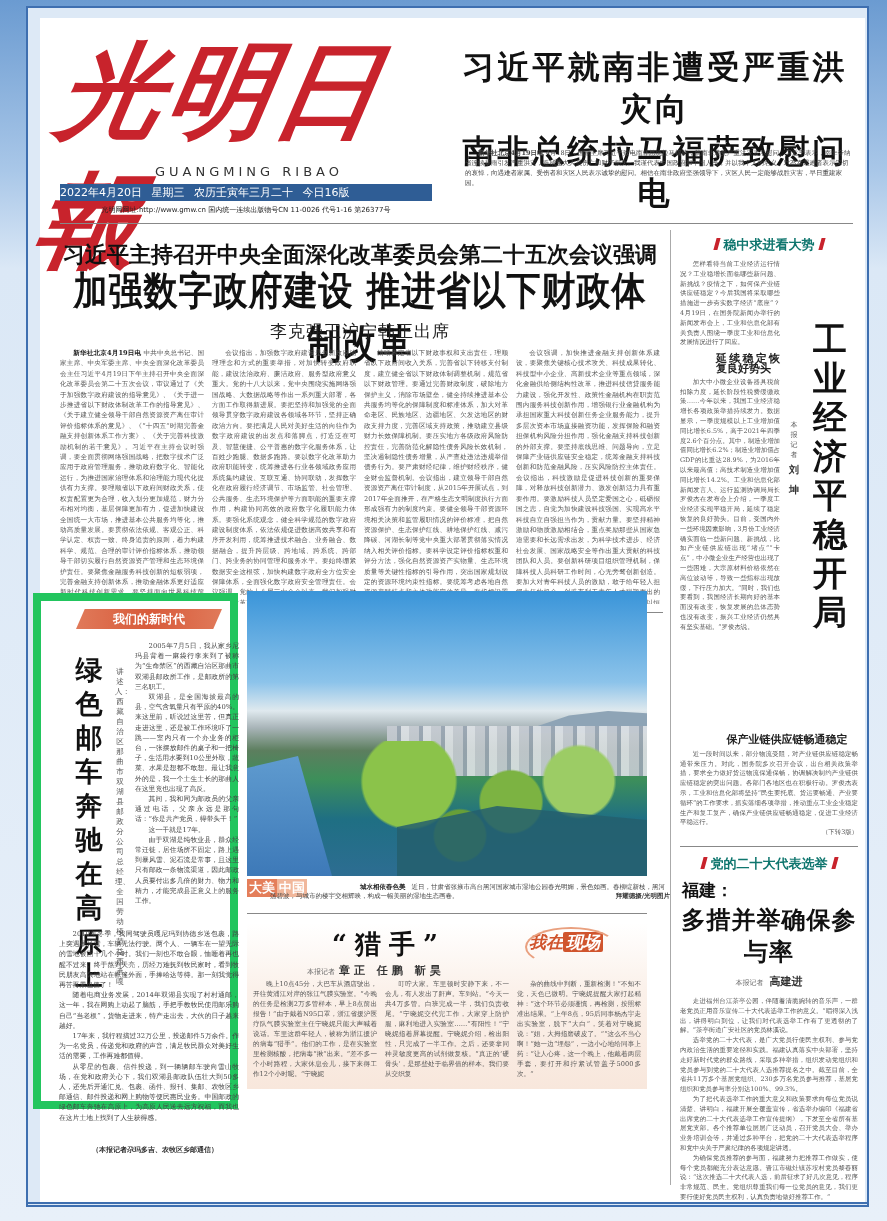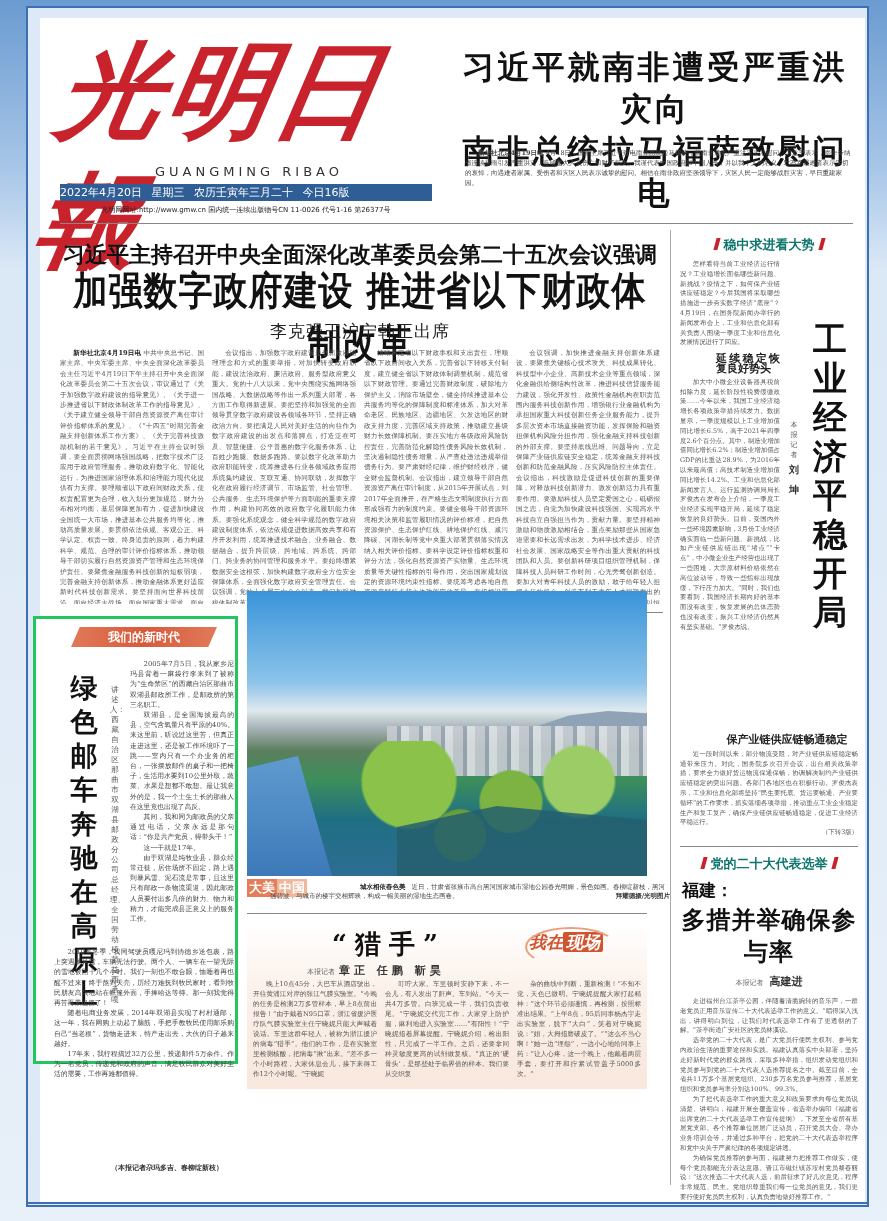--- a/index.html
+++ b/index.html
@@ -100,22 +100,22 @@
   }
   .vbyline .nm { font-size: 10px; font-weight: bold; color: #333; line-height: 20px; }
 
   .fj-title1 { font-family: "DejaVu Sans", sans-serif; font-weight: bold; font-size: 17px; color: #111; margin: 4px 0 0 2px; }
   .fj-title2 { font-family: "DejaVu Serif", serif; font-weight: bold; font-size: 24px; color: #111; text-align: center; margin: 2px 0 6px; letter-spacing: 1px; }
   .fj-byline { text-align: center; font-size: 7px; color: #666; margin-bottom: 8px; }
   .fj-byline b { font-size: 11px; color: #333; margin-left: 6px; }
 
   
   .feature {
-    position: absolute; left: -7px; top: 598px; width: 205px; height: 448px;
-    border: 3px solid #22c55e; background: #fff;
+    position: absolute; left: -7px; top: 575px; width: 205px; height: 516px;
+    border: 8px solid #22c55e; background: #fff;
   }
   .feature-banner {
     position: absolute; left: 35px; top: 8px; width: 146px; height: 20px;
     background: linear-gradient(90deg, #e07a5a, #d85a3a 50%, #e07a5a);
     color: #fff; font-family: "DejaVu Sans", sans-serif; font-weight: bold; font-size: 12px;
     text-align: center; line-height: 20px; clip-path: polygon(6% 0, 100% 0, 94% 100%, 0 100%);
   }
   .feature-vtitle {
     position: absolute; left: 32px; top: 52px; width: 32px;
     font-family: "DejaVu Serif", serif; font-weight: bold; font-size: 27px; line-height: 34px; color: #111;
@@ -275,22 +275,23 @@
       <p>2005年7月5日，我从家乡尼玛县背着一麻袋行李来到了被称为“生命禁区”的西藏自治区那曲市双湖县邮政所工作，是邮政所的第三名职工。</p>
       <p>双湖县，是全国海拔最高的县，空气含氧量只有平原的40%。来这里前，听说过这里苦，但真正走进这里，还是被工作环境吓了一跳——室内只有一个办业务的柜台，一张摆放邮件的桌子和一把椅子，生活用水要到10公里外取，蔬菜、水果是想都不敢想。最让我意外的是，我一个土生土长的那曲人在这里竟也出现了高反。</p>
       <p>其间，我和同为邮政员的父亲通过电话，父亲永远是那句话：“你是共产党员，得带头干！”</p>
       <p>这一干就是17年。</p>
       <p>由于双湖是纯牧业县，群众经常迁徙，居住场所不固定，路上遇到暴风雪、泥石流是常事，且这里只有邮政一条物流渠道，因此邮政人员要付出多几倍的财力、物力和精力，才能完成县正意义上的服务工作。</p>
     </div>
     <div class="feature-text2">
       <p>2010年冬季，我同驾驶员嘎尼玛到协德乡送包裹，路上突遇暴风雪，车辆无法行驶。两个人、一辆车在一望无际的雪地被困十几个小时。我们一刻也不敢合眼，恤睡着再也醒不过来。终于熬到天亮，历经万难抚到牧民家时，看到牧民朋友高兴地站在帐篷外面，手捧哈达等待。那一刻我觉得再苦再累也值了！</p>
       <p>随着电商业务发展，2014年双湖县实现了村村通邮，这一年，我在网购上动起了脑筋，手把手教牧民使用邮乐购自己“当老板”，货物走进来，特产走出去，大伙的日子越来越好。</p>
       <p>17年来，我行程搞过32万公里，投递邮件5万余件。作为一名党员，传递党和政府的声音，满足牧民群众对美好生活的需要，工作再难都值得。</p>
-    </div>
-    <div class="feature-credit">（本报记者尕玛多吉、春柳绽新枝）</div>
+      <p>从零星的包裹、信件投递，到一辆辆邮车驶向雪山牧场，在党和政府关心下，我们双湖县邮政队伍壮大到50多人，还先后开通汇兑、包裹、函件、报刊、集邮、农牧区乡邮通信、邮件投递和网上购物等便民惠民业务。中国邮政的绿色邮车奔驰在高原上，为高原人民送去远方祝福，而我也在这片土地上找到了人生获得感。</p>
+    </div>
+    <div class="feature-credit">（本报记者尕玛多吉、农牧区乡邮通信）</div>
   </div>
 
   <div class="photo">
     <div class="mount"></div>
     <div class="city"></div>
     <div class="river"></div>
     <div class="trees"></div>
     <div class="lake"></div>
   </div>
   <div class="dmzg">

